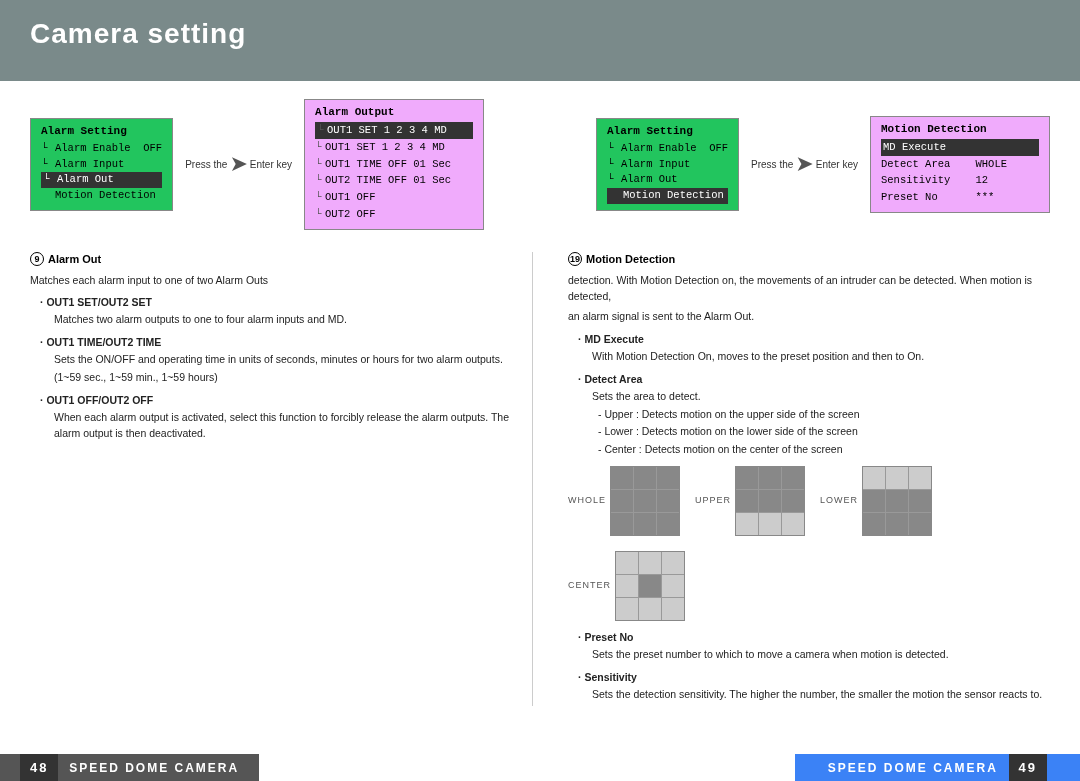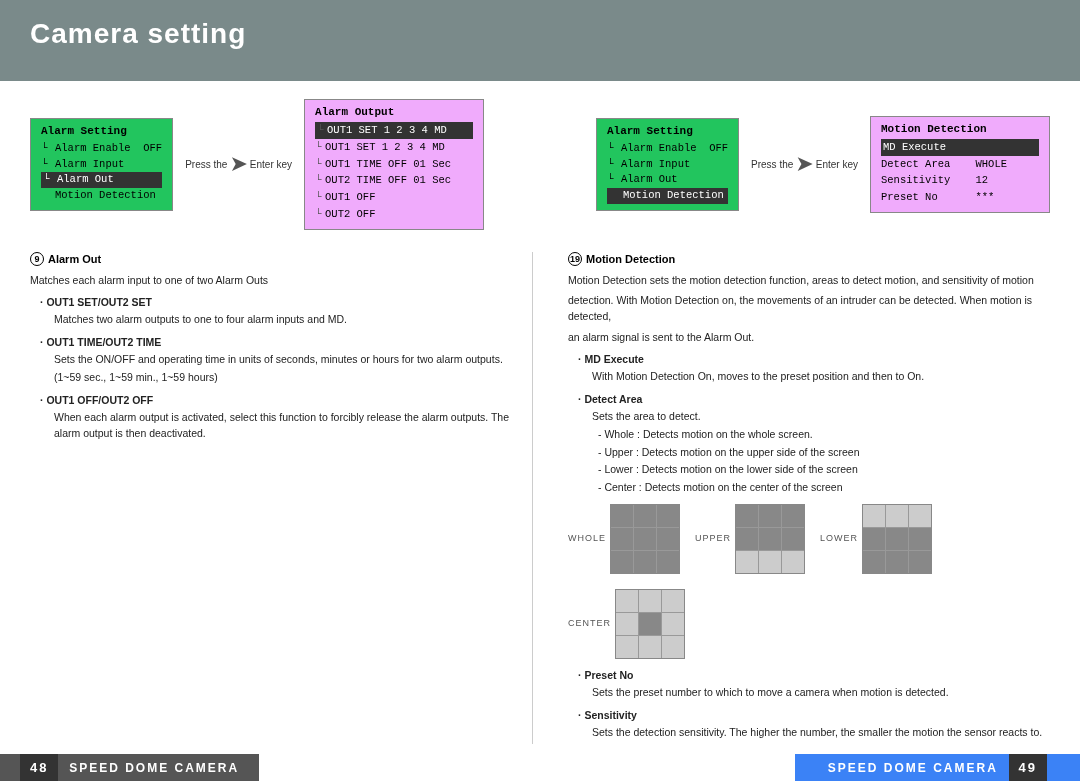--- a/index.html
+++ b/index.html
@@ -426,33 +426,31 @@
 
       </div>
     </div>
 
     <div class="right-section">
       <div class="section-header">
         <span class="circle-num">19</span>
         <span>Motion Detection</span>
       </div>
       <div class="section-body">
-        <p>Motion Detection sets the motion detection function, areas to detect motion, and sensitivity of motion</p>
         <p>detection. With Motion Detection on, the movements of an intruder can be detected. When motion is detected,</p>
         <p>an alarm signal is sent to the Alarm Out.</p>
 
         <div class="sub-item">
           <div class="sub-item-title">· MD Execute</div>
           <div class="sub-desc">With Motion Detection On, moves to the preset position and then to On.</div>
         </div>
 
         <div class="sub-item">
           <div class="sub-item-title">· Detect Area</div>
           <div class="sub-desc">Sets the area to detect.</div>
-          <div class="bullet">Whole : Detects motion on the whole screen.</div>
           <div class="bullet">Upper : Detects motion on the upper side of the screen</div>
           <div class="bullet">Lower : Detects motion on the lower side of the screen</div>
           <div class="bullet">Center : Detects motion on the center of the screen</div>
         </div>
 
         <div class="detect-diagrams">
 
           <div class="detect-diagram-item">
             <div class="detect-diagram-label">WHOLE</div>
             <div class="detect-grid">

